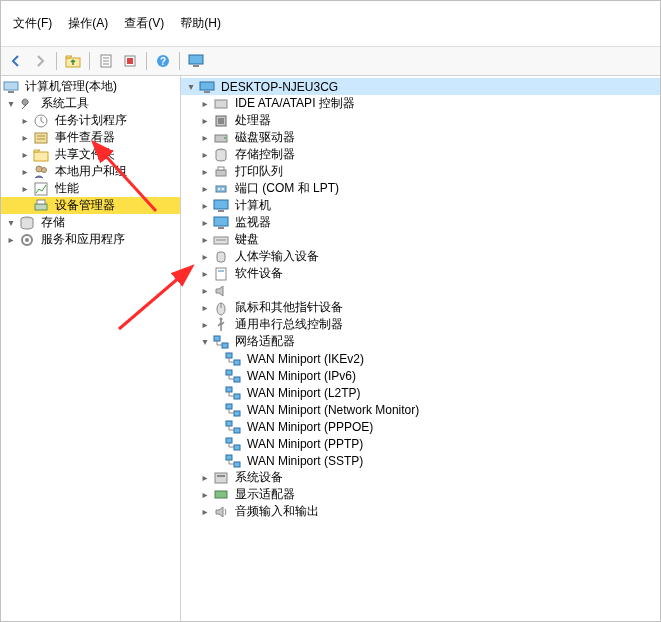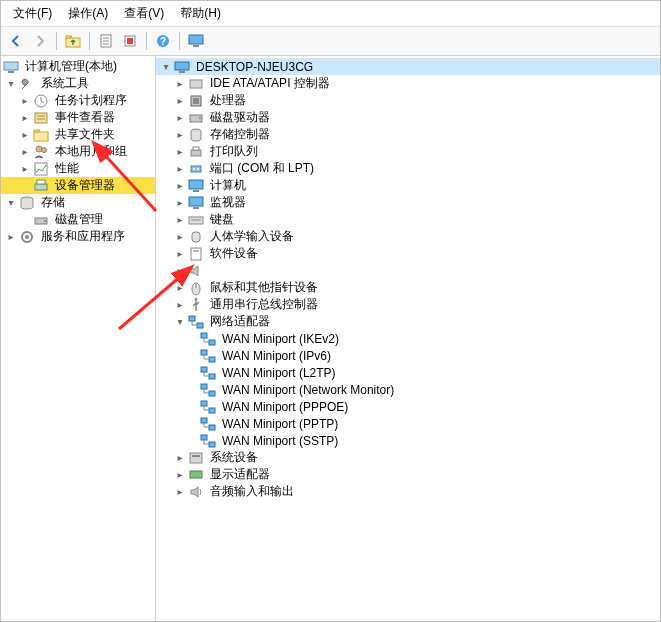--- a/index.html
+++ b/index.html
@@ -14,21 +14,21 @@
   .window {
     width: 661px;
     height: 622px;
     display: flex;
     flex-direction: column;
     border: 1px solid #c0c0c0;
     position: relative;
   }
   .menubar {
     display: flex;
-    padding: 2px 4px;
+    padding: 12px 4px;
     border-bottom: 1px solid #e0e0e0;
     background: #fff;
   }
   .menubar .menu-item {
     padding: 2px 8px;
     cursor: default;
   }
   .toolbar {
     display: flex;
     align-items: center;
@@ -43,21 +43,21 @@
     border: 1px solid transparent;
     cursor: default;
   }
   .tb-sep { width: 1px; height: 18px; background: #c0c0c0; margin: 0 3px; }
   .content {
     flex: 1;
     display: flex;
     min-height: 0;
   }
   .left-pane {
-    width: 155px;
+    width: 180px;
     border-right: 1px solid #d0d0d0;
     overflow: auto;
     padding-top: 2px;
   }
   .right-pane {
     flex: 1;
     overflow: auto;
     padding-top: 2px;
     position: relative;
   }
@@ -266,35 +266,20 @@
                 <span class="indent" style="width:4px"></span>
                 <span class="expander">▾</span>
                 <span class="node-icon">
                     <svg width="16" height="16" viewBox="0 0 16 16">
                       <ellipse cx="8" cy="4" rx="6" ry="2" fill="#d0d0d0" stroke="#888"></ellipse>
                       <path d="M2 4 L2 12 A6 2 0 0 0 14 12 L14 4" fill="#e0e0e0" stroke="#888"></path>
                     </svg>
                   </span>
                 <span class="label">存储</span>
               </div>
-              <ul>
-                <li>
-                    <div class="row">
-                  <span class="indent" style="width:18px"></span>
-                  <span class="expander none">▸</span>
-                  <span class="node-icon">
-                        <svg width="16" height="16" viewBox="0 0 16 16">
-                          <rect x="2" y="6" width="12" height="6" fill="#c8c8c8" stroke="#808080"></rect>
-                          <circle cx="12" cy="9" r="1" fill="#60a060"></circle>
-                        </svg>
-                      </span>
-                  <span class="label">磁盘管理</span>
-                </div>
-                  </li>
-              </ul>
             </li>
             <li>
               <div class="row">
                 <span class="indent" style="width:4px"></span>
                 <span class="expander">▸</span>
                 <span class="node-icon">
                     <svg width="16" height="16" viewBox="0 0 16 16">
                       <circle cx="8" cy="8" r="5" fill="none" stroke="#888" stroke-width="2"></circle>
                       <circle cx="8" cy="8" r="2" fill="#888"></circle>
                     </svg>

